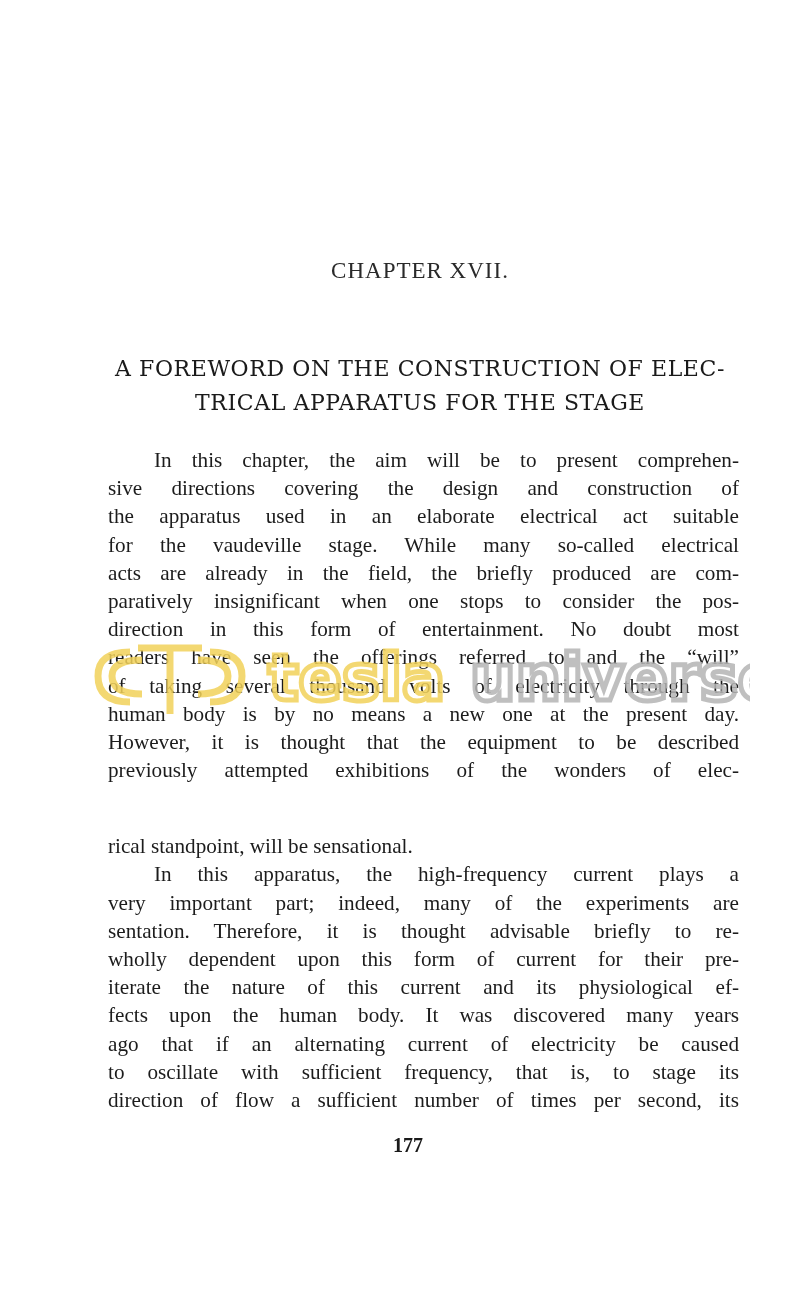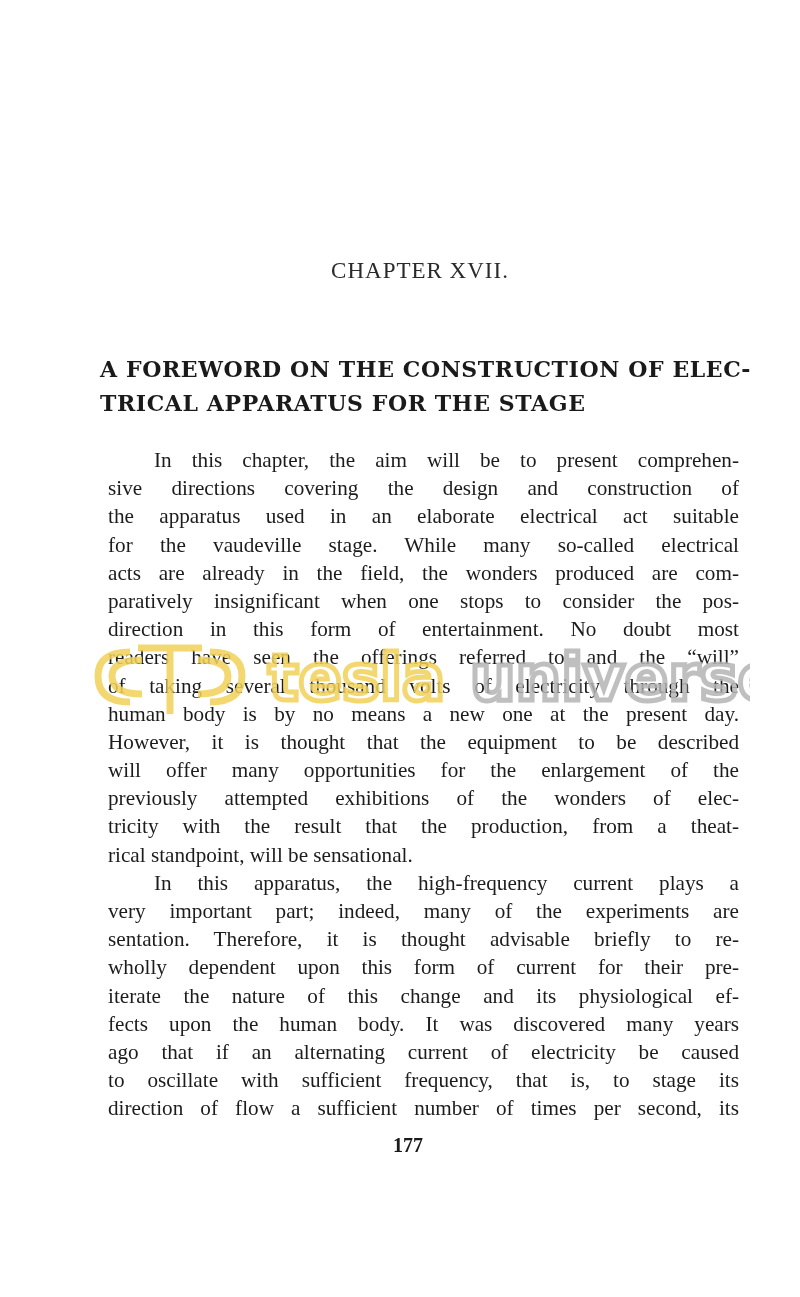--- a/index.html
+++ b/index.html
@@ -5,31 +5,31 @@
     html, body { margin: 0; padding: 0; background: #ffffff; }
     body {
       width: 800px; height: 1297px; position: relative; overflow: hidden;
       font-family: "Liberation Serif", "DejaVu Serif", serif; color: #1a1a1a;
     }
     .chapter {
       position: absolute; top: 258px; left: 0; width: 840px; text-align: center;
       font-size: 23px; letter-spacing: 1px; color: #2a2a2a;
     }
     .title {
-      position: absolute; top: 352px; left: 100px; width: 640px; 
-      font-size: 22px; font-weight: bold; line-height: 34px; letter-spacing: 0.6px;
+      position: absolute; top: 352px; left: 100px; width: 640px; text-align: center;
+      font-size: 22px; font-weight: normal; line-height: 34px; letter-spacing: 0.6px;
       font-family: "DejaVu Serif", serif; color: #1a1a1a;
     }
     .title .line { display: block; white-space: nowrap; }
     .body {
       position: absolute; top: 446px; left: 108px; width: 631px;
       font-size: 21.2px; line-height: 28.2px; color: #1c1c1c;
     }
     .body .ln { display: block; white-space: nowrap; text-align: justify; text-align-last: justify; height: 28.2px; }
-    .body .ln.last { text-align-last: left; }
+    .body .ln.last { text-align-last: left; margin-top: 48px; }
     .body .ln.indent { padding-left: 46px; }
     .page-number {
       position: absolute; top: 1134px; left: 0; width: 816px; text-align: center;
       font-size: 20px; font-weight: bold; color: #1a1a1a;
     }
     .watermark {
       position: absolute; top: 630px; left: 90px; width: 660px; height: 90px;
       pointer-events: none;
     }
     .watermark svg { display: block; }
@@ -43,38 +43,36 @@
   <span class="line">A FOREWORD ON THE CONSTRUCTION OF ELEC-</span>
   <span class="line">TRICAL APPARATUS FOR THE STAGE</span>
 </div>
 
 <div class="body">
   <div>
     <span class="ln indent">In this chapter, the aim will be to present comprehen-</span>
     <span class="ln">sive directions covering the design and construction of</span>
     <span class="ln">the apparatus used in an elaborate electrical act suitable</span>
     <span class="ln">for the vaudeville stage. While many so-called electrical</span>
-    <span class="ln">acts are already in the field, the wonders produced are com-</span>
+    <span class="ln">acts are already in the field, the briefly produced are com-</span>
     <span class="ln">paratively insignificant when one stops to consider the pos-</span>
     <span class="ln">direction in this form of entertainment. No doubt most</span>
     <span class="ln">readers have seen the offerings referred to and the “will”</span>
     <span class="ln">of taking several thousand volts of electricity through the</span>
     <span class="ln">human body is by no means a new one at the present day.</span>
     <span class="ln">However, it is thought that the equipment to be described</span>
-    <span class="ln">will offer many opportunities for the enlargement of the</span>
     <span class="ln">previously attempted exhibitions of the wonders of elec-</span>
-    <span class="ln">tricity with the result that the production, from a theat-</span>
     <span class="ln last">rical standpoint, will be sensational.</span>
   </div>
   <div>
     <span class="ln indent">In this apparatus, the high-frequency current plays a</span>
     <span class="ln">very important part; indeed, many of the experiments are</span>
     <span class="ln">sentation. Therefore, it is thought advisable briefly to re-</span>
     <span class="ln">wholly dependent upon this form of current for their pre-</span>
-    <span class="ln">iterate the nature of this change and its physiological ef-</span>
+    <span class="ln">iterate the nature of this current and its physiological ef-</span>
     <span class="ln">fects upon the human body. It was discovered many years</span>
     <span class="ln">ago that if an alternating current of electricity be caused</span>
     <span class="ln">to oscillate with sufficient frequency, that is, to stage its</span>
     <span class="ln">direction of flow a sufficient number of times per second, its</span>
   </div>
 </div>
 
 <div class="page-number">177</div>
 
 <div class="watermark">

